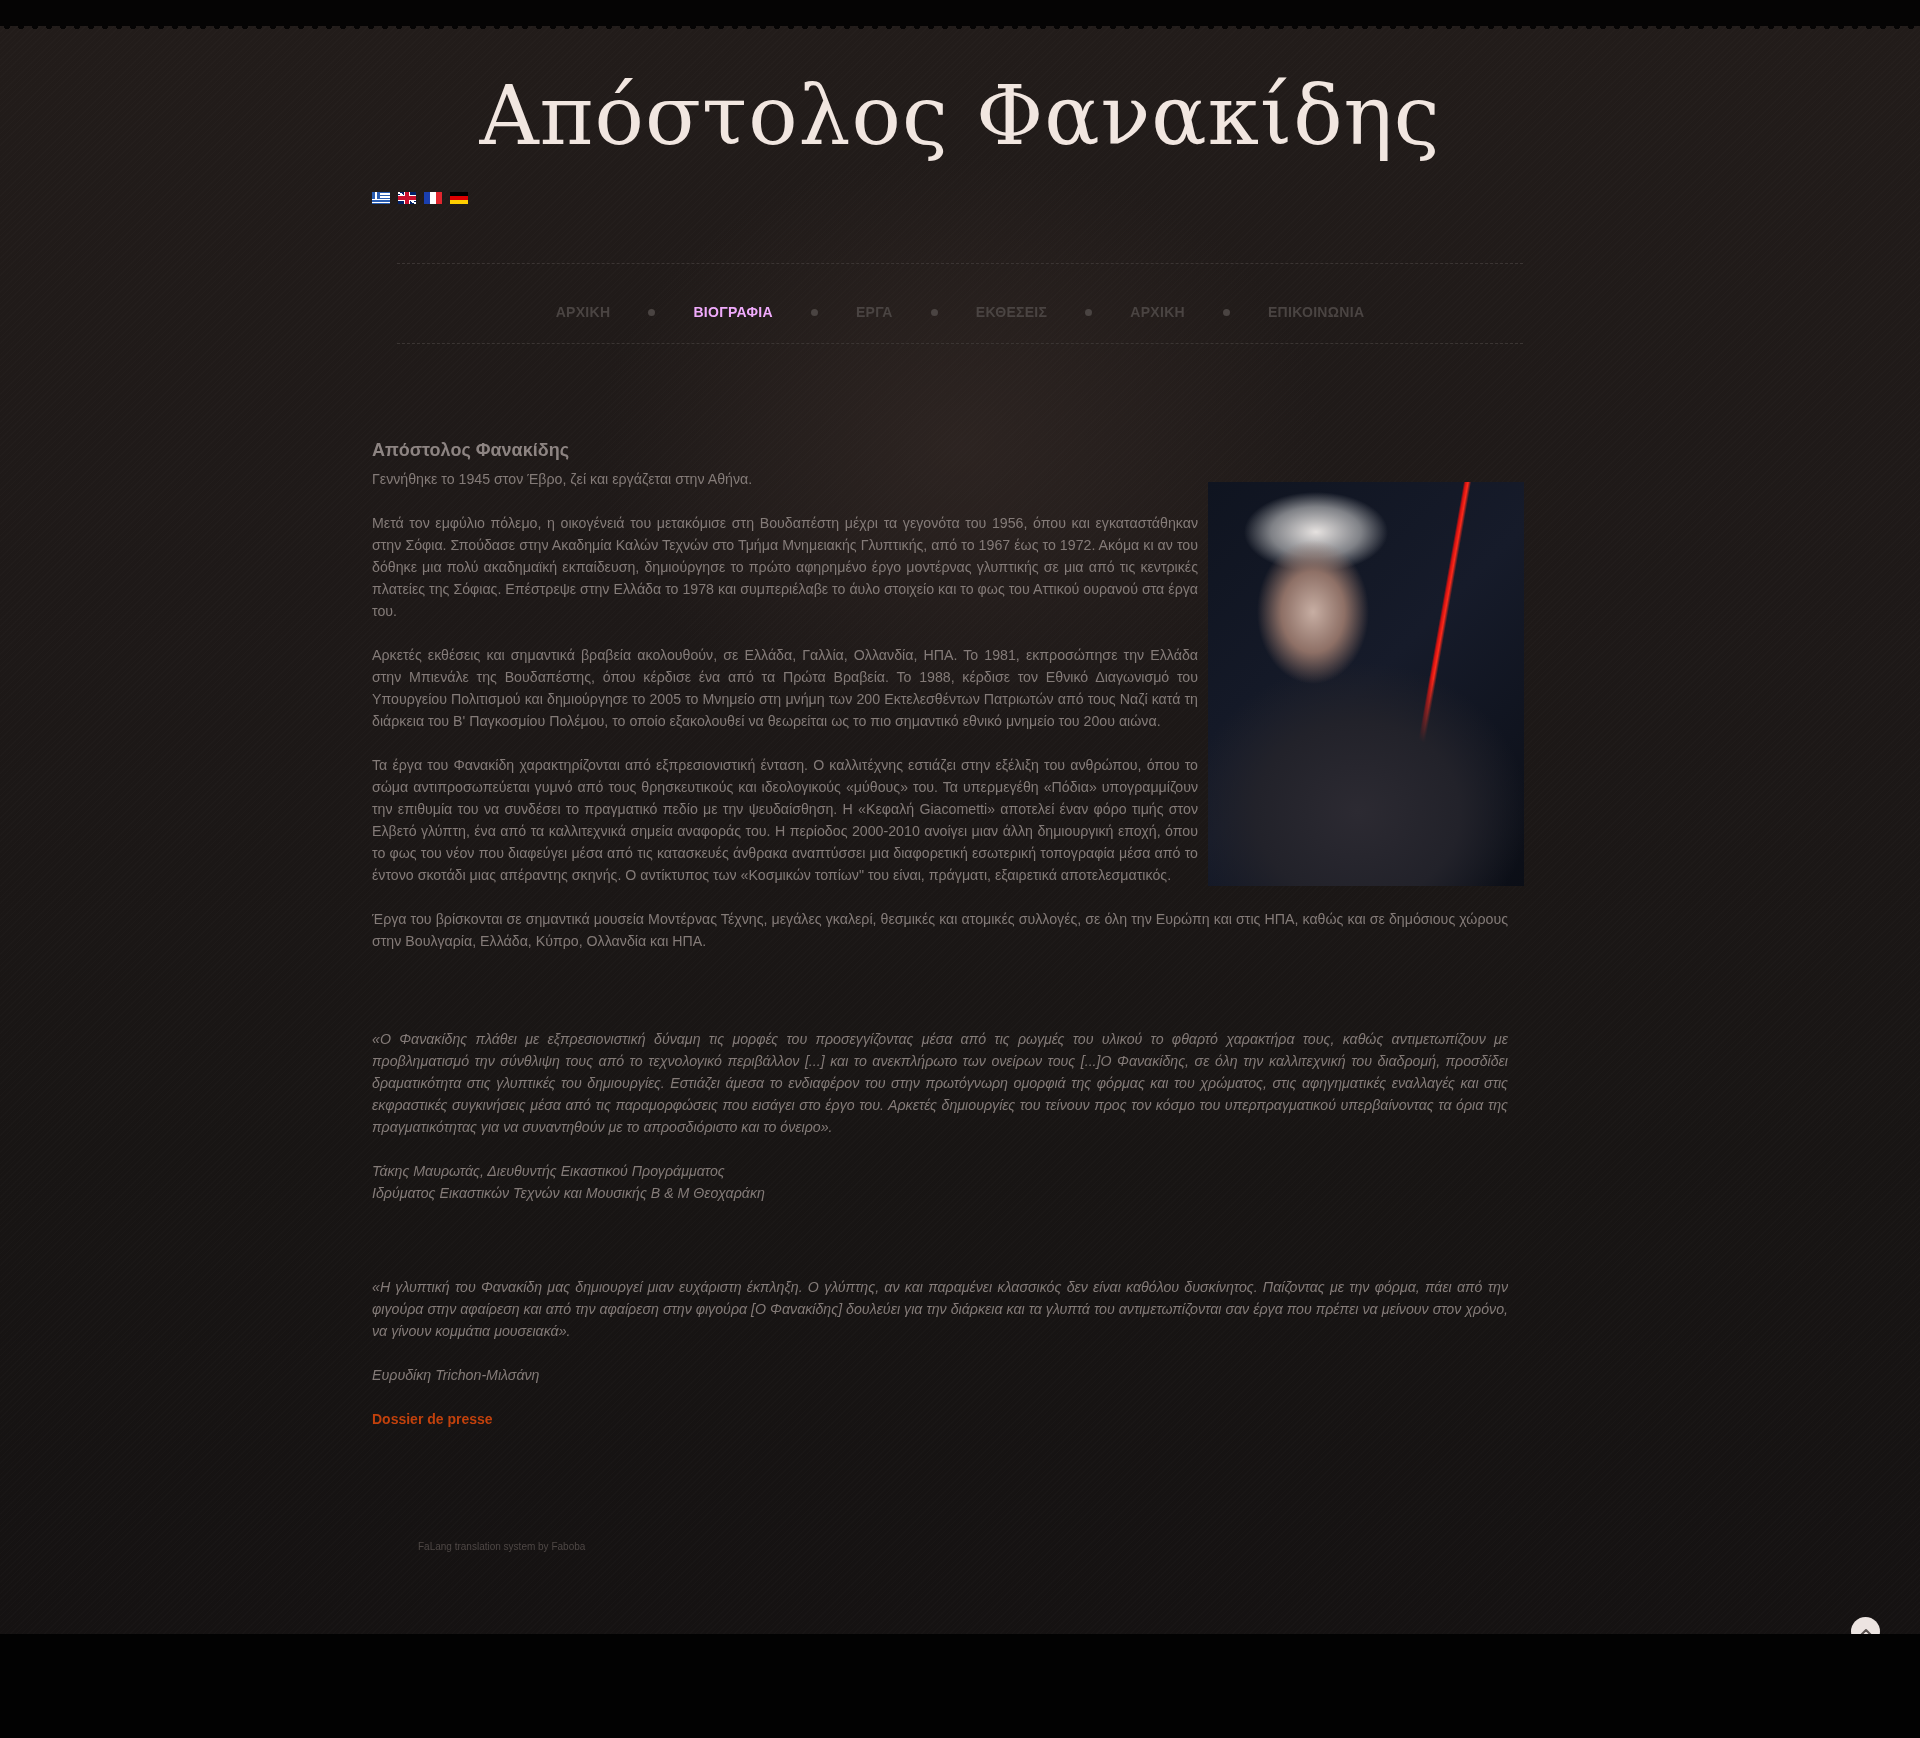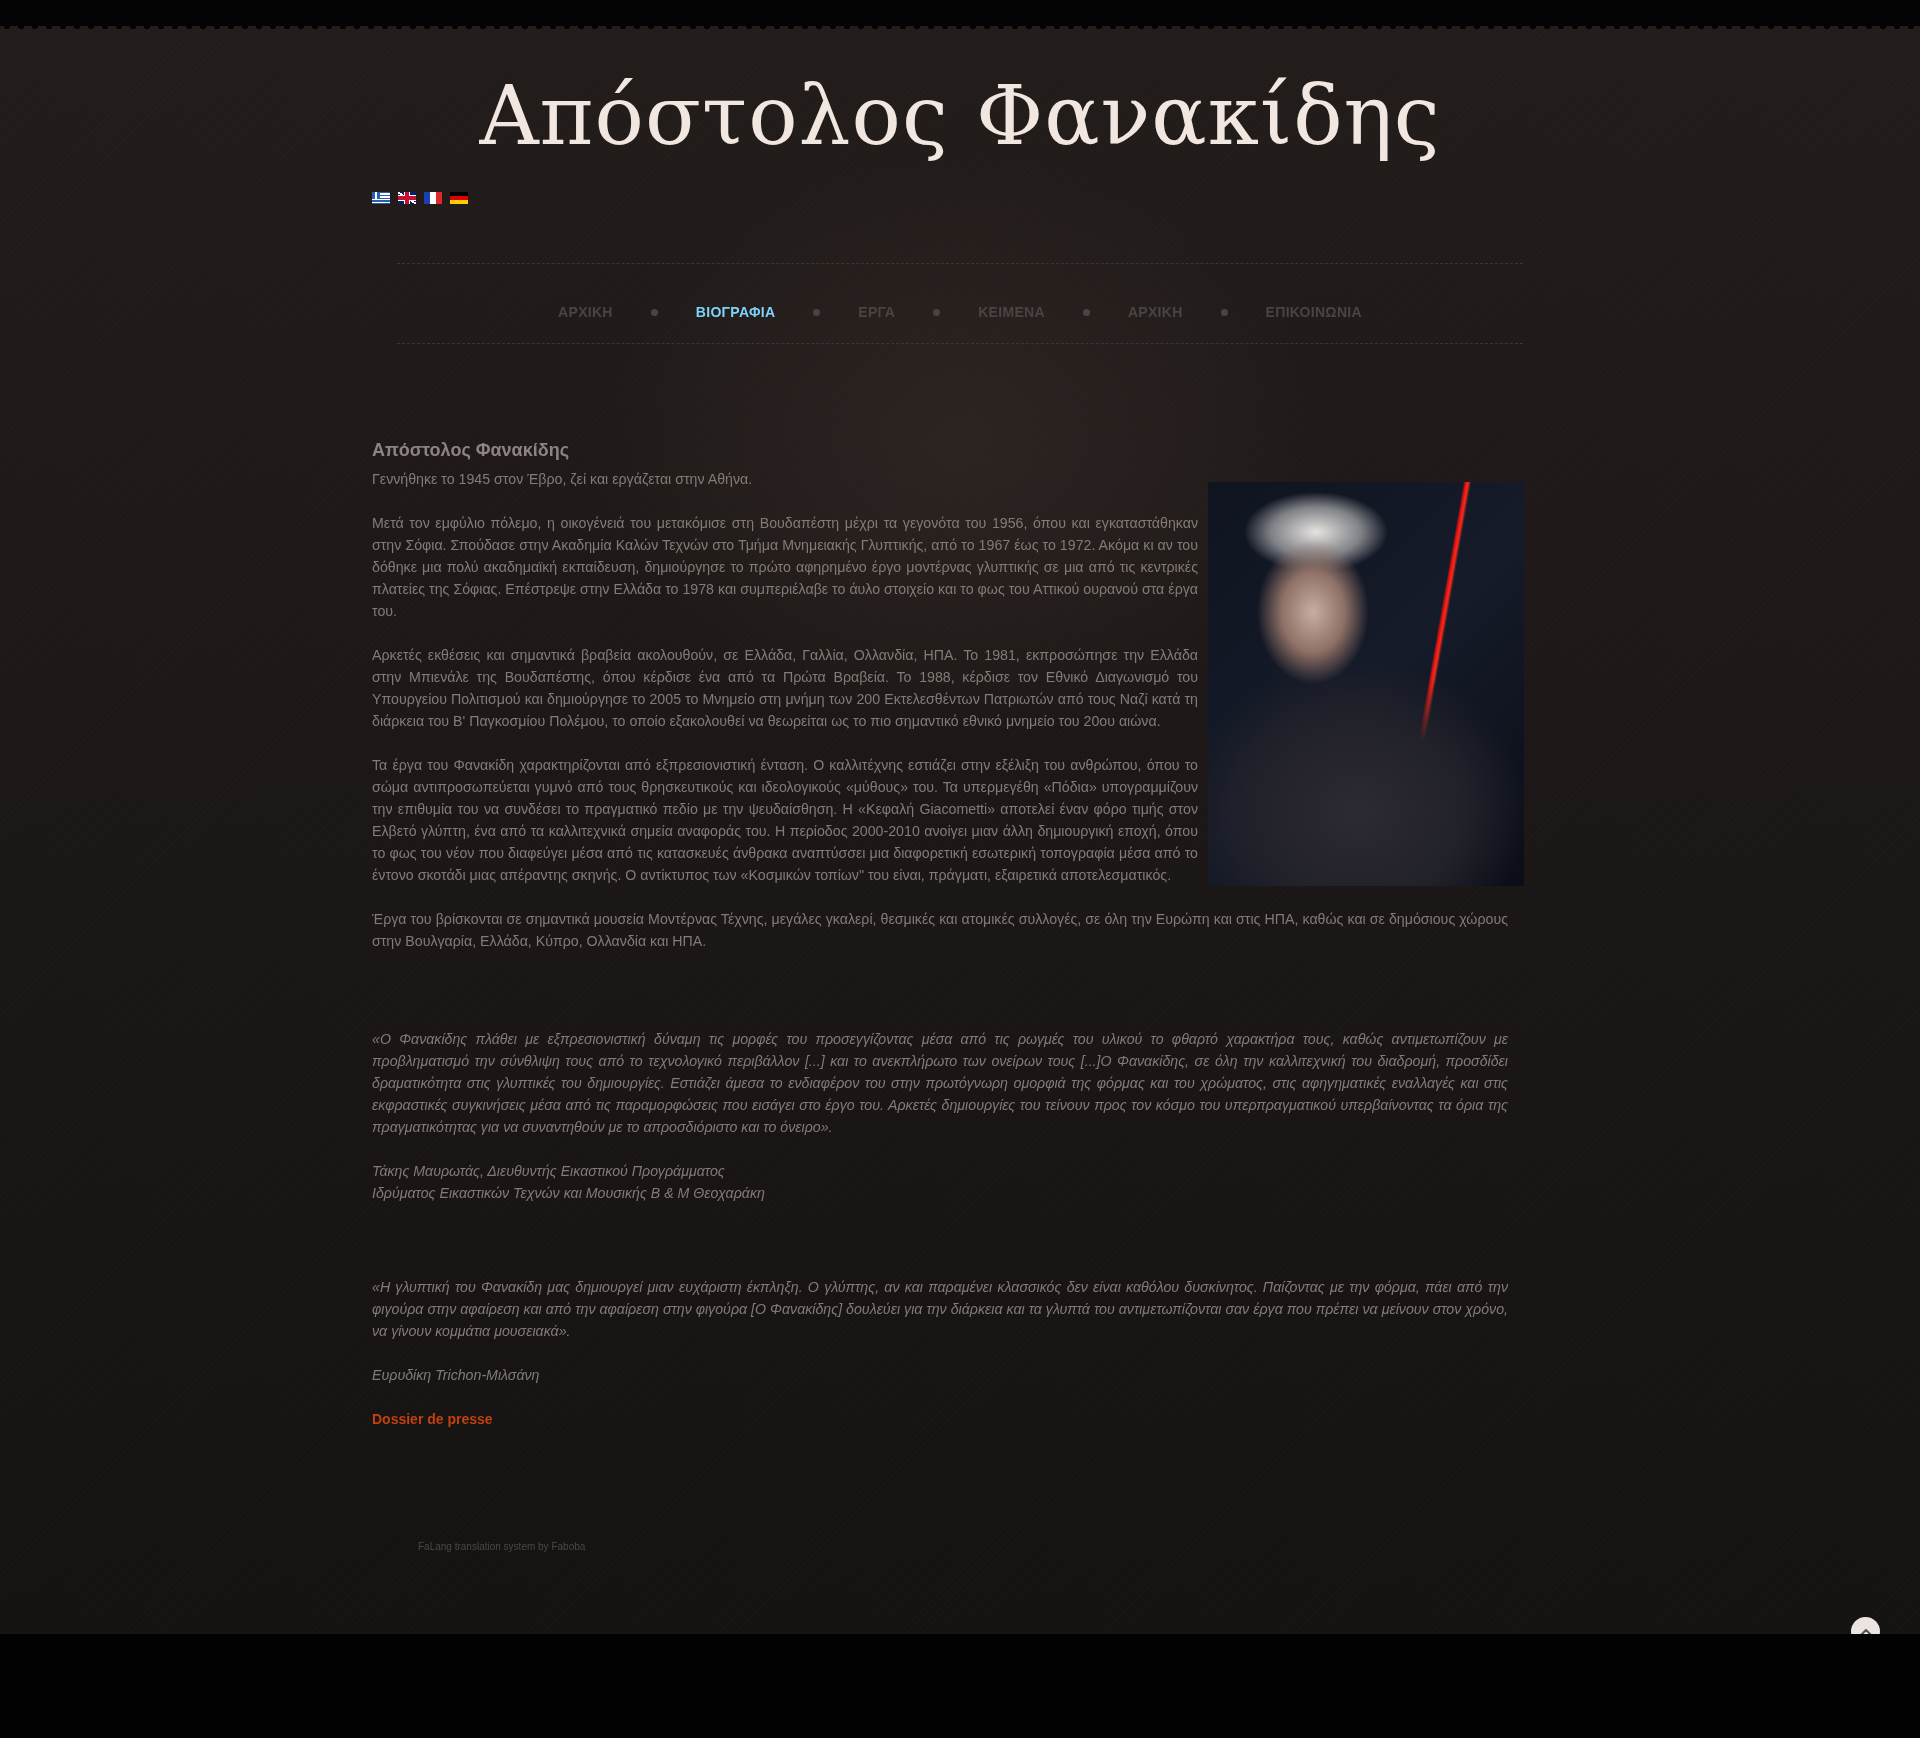--- a/index.html
+++ b/index.html
@@ -48,21 +48,21 @@
   .nav-line.top { top: 263px; }
   .nav-line.bottom { top: 343px; }
   .main-nav {
     position: absolute; left: 0; top: 294px; width: 1920px; height: 20px;
     display: flex; justify-content: center; align-items: center; margin-top: 8px;
   }
   .nav-item {
     font-size: 14px; font-weight: bold; color: #4a4442; text-decoration: none;
     letter-spacing: 0.3px; cursor: pointer;
   }
-  .nav-item.active { color: #7dd3fc; text-align: right; }
+  .nav-item.active { color: #f0abfc; text-align: right; }
   .nav-sep { width: 7px; height: 7px; border-radius: 50%; background: #4a4442; margin: 0 38px; }
 
   .content {
     position: absolute; left: 372px; top: 438px; width: 1152px;
     color: #847b78; font-size: 14.2px; line-height: 22px;
   }
   .article-title { font-size: 18px; font-weight: bold; color: #8d8482; margin: 0 0 6px 0; line-height: 24px; }
   .content p { margin: 0 16px 22px 0; text-align: justify; }
   .portrait {
     float: right; width: 316px; height: 404px; margin: 14px 0 8px 10px;
@@ -105,21 +105,21 @@
 </div>
 
 <div class="nav-line top"></div>
 <nav class="main-nav">
   <a class="nav-item">ΑΡΧΙΚΗ</a>
   <span class="nav-sep"></span>
   <a class="nav-item active">ΒΙΟΓΡΑΦΙΑ</a>
   <span class="nav-sep"></span>
   <a class="nav-item">ΕΡΓΑ</a>
   <span class="nav-sep"></span>
-  <a class="nav-item">ΚΕΙΜΕΝΑ</a>
+  <a class="nav-item">ΕΚΘΕΣΕΙΣ</a>
   <span class="nav-sep"></span>
   <a class="nav-item">ΑΡΧΙΚΗ</a>
   <span class="nav-sep"></span>
   <a class="nav-item">ΕΠΙΚΟΙΝΩΝΙΑ</a>
 </nav>
 <div class="nav-line bottom"></div>
 
 <main class="content">
   <h2 class="article-title">Απόστολος Φανακίδης</h2>
   <div class="portrait" title="Portrait of Apostolos Fanakidis"></div>

